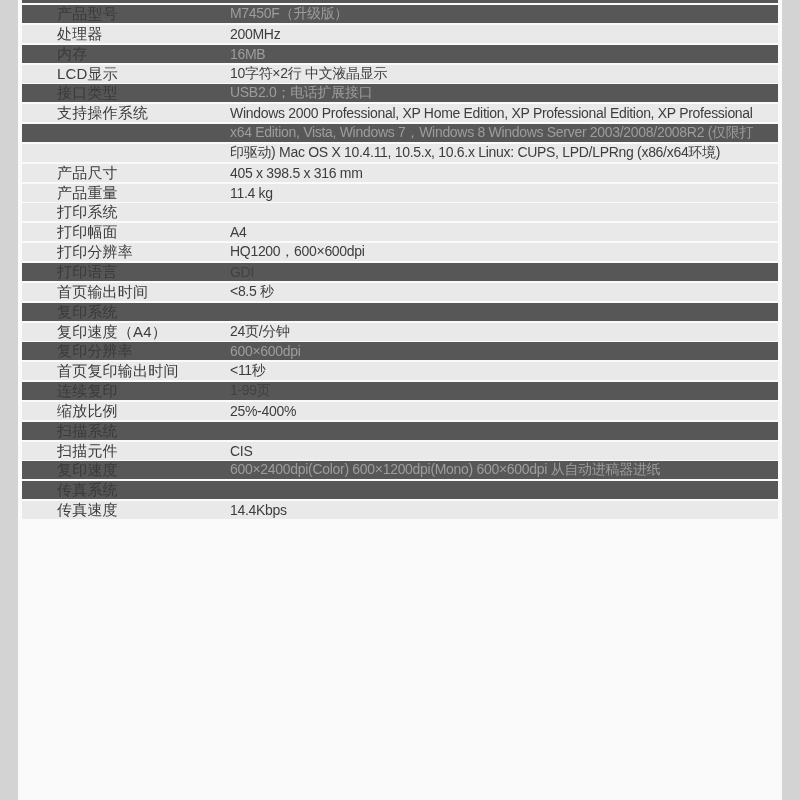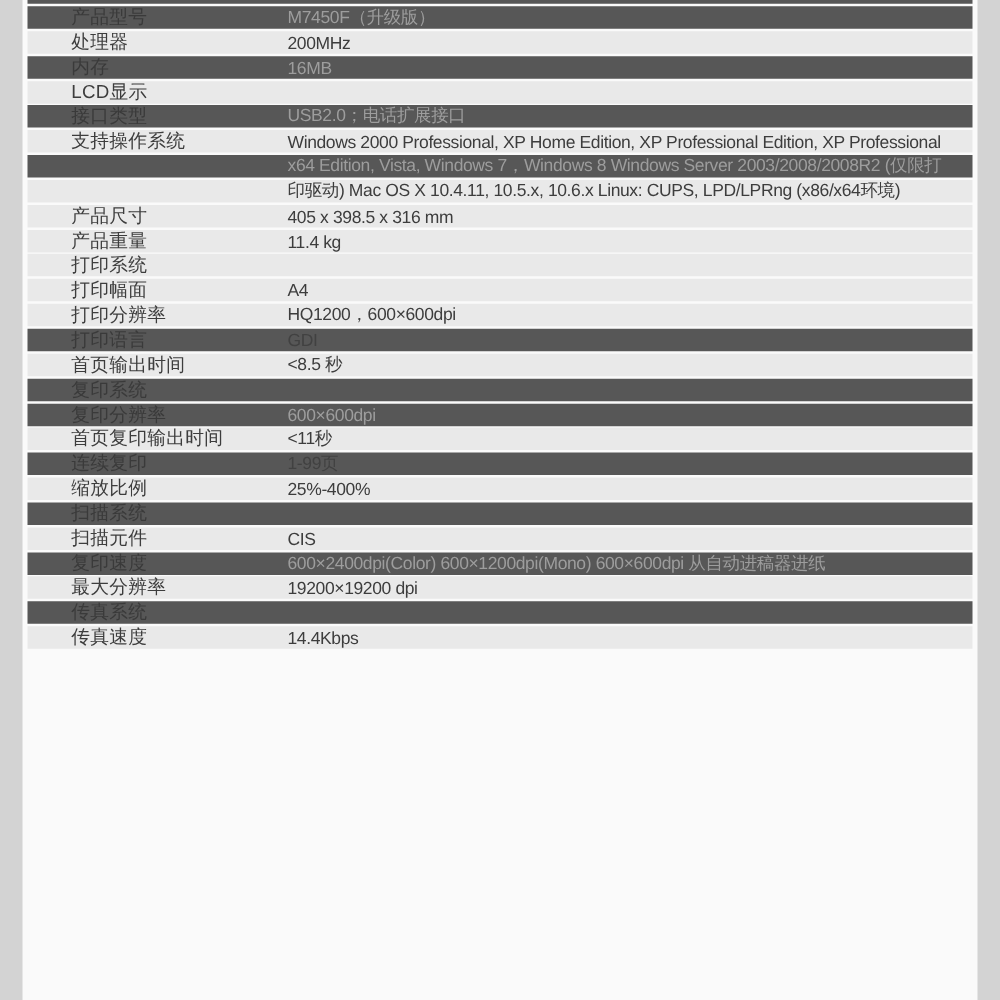--- a/index.html
+++ b/index.html
@@ -58,20 +58,21 @@
     <div class="row light">
       <span class="lbl">处理器</span>
       <span class="val">200MHz</span>
     </div>
     <div class="row dark">
       <span class="lbl">内存</span>
       <span class="val">16MB</span>
     </div>
     <div class="row light">
       <span class="lbl">LCD显示</span>
+      <span class="val">10字符×2行 中文液晶显示</span>
     </div>
     <div class="row dark">
       <span class="lbl">接口类型</span>
       <span class="val">USB2.0；电话扩展接口</span>
     </div>
     <div class="row light">
       <span class="lbl">支持操作系统</span>
       <span class="val">Windows 2000 Professional, XP Home Edition, XP Professional Edition, XP Professional</span>
     </div>
     <div class="row dark">
@@ -107,20 +108,24 @@
       <span class="val">GDI</span>
     </div>
     <div class="row light">
       <span class="lbl">首页输出时间</span>
       <span class="val">&lt;8.5 秒</span>
     </div>
     <div class="row dark">
       <span class="lbl">复印系统</span>
       <span class="val"></span>
     </div>
+    <div class="row light">
+      <span class="lbl">复印速度（A4）</span>
+      <span class="val">24页/分钟</span>
+    </div>
     <div class="row dark">
       <span class="lbl">复印分辨率</span>
       <span class="val">600×600dpi</span>
     </div>
     <div class="row light">
       <span class="lbl">首页复印输出时间</span>
       <span class="val">&lt;11秒</span>
     </div>
     <div class="row dark vdark">
       <span class="lbl">连续复印</span>
@@ -135,24 +140,20 @@
       <span class="val"></span>
     </div>
     <div class="row light">
       <span class="lbl">扫描元件</span>
       <span class="val">CIS</span>
     </div>
     <div class="row dark">
       <span class="lbl">复印速度</span>
       <span class="val">600×2400dpi(Color) 600×1200dpi(Mono) 600×600dpi 从自动进稿器进纸</span>
     </div>
-    <div class="row light">
-      <span class="lbl">最大分辨率</span>
-      <span class="val">19200×19200 dpi</span>
-    </div>
     <div class="row dark">
       <span class="lbl">传真系统</span>
       <span class="val"></span>
     </div>
     <div class="row light">
       <span class="lbl">传真速度</span>
       <span class="val">14.4Kbps</span>
     </div>
   </div>
 

